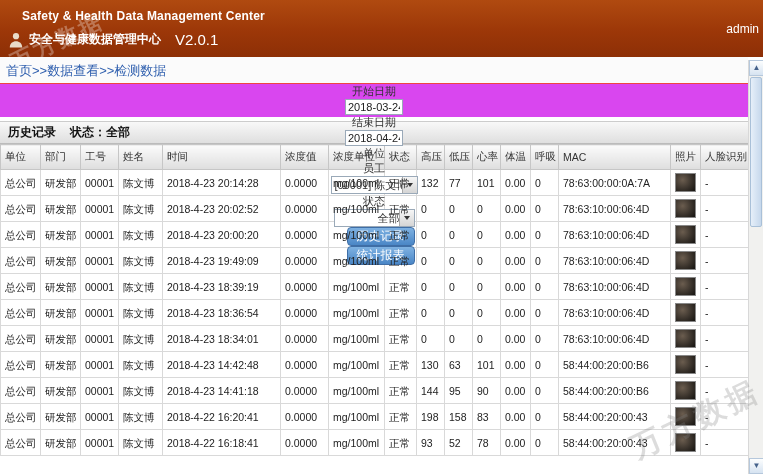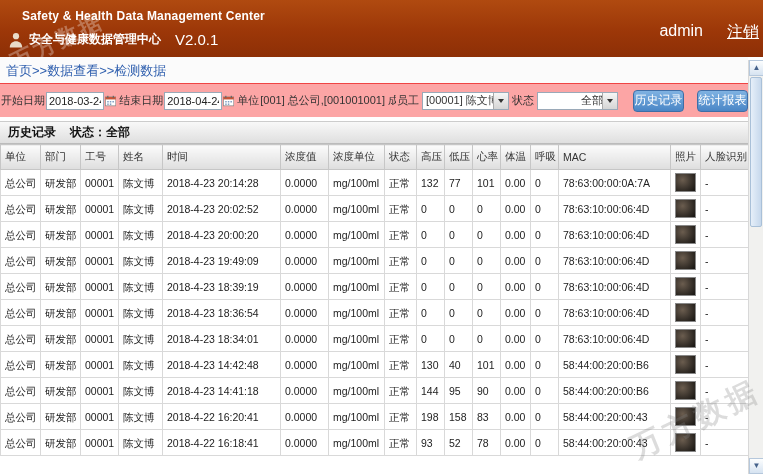--- a/index.html
+++ b/index.html
@@ -8,39 +8,39 @@
   .app { position:relative; width:763px; height:474px; overflow:hidden; background:#fff; }
 
   
   .topbar { position:relative; height:57px;
             background:linear-gradient(180deg,#b04a10 0%,#9c3708 55%,#8d2f06 100%); color:#fff; }
   .title-en { position:absolute; left:22px; top:9px; font-size:12px; font-weight:bold; letter-spacing:.2px; }
   .title-zh-row { position:absolute; left:9px; top:31px; display:flex; align-items:center; gap:6px; }
   .logo-icon { width:14px; height:16px; display:block; }
   .title-zh { font-size:12px; font-weight:bold; }
   .version { font-size:15px; margin-left:8px; }
-  .topbar-right { position:absolute; right:4px; top:22px; font-size:16px; display:flex; gap:24px; }
+  .topbar-right { position:absolute; right:4px; top:22px; font-size:12px; display:flex; gap:24px;flex-direction:column; }
   .logout { cursor:pointer;text-decoration:underline; }
 
   
   .watermark { position:absolute; pointer-events:none; z-index:20; font-weight:bold; white-space:nowrap; }
   .wm-top { left:6px; top:50px; font-size:22px; letter-spacing:3px;
             color:rgba(255,255,255,0.30); transform:rotate(-26deg); transform-origin:left top; }
   .wm-bottom { right:-18px; bottom:34px; font-size:30px; letter-spacing:5px;
                color:rgba(130,130,130,0.28); transform:rotate(-26deg); }
 
   
   .content { position:absolute; left:0; top:57px; width:748px; height:417px; background:#fff; }
 
   .breadcrumb { height:27px; line-height:27px; padding-left:6px; font-size:13px;
                 color:#2f5fae; background:#fbfbfb; border-bottom:1px solid #ef4444; cursor:pointer; }
 
   
   .filterbar { display:flex; align-items:center; height:33px; padding:0 0; font-size:11px;
-               color:#333; background:#fca5a5; white-space:nowrap; }
+               color:#333; background:#d946ef; white-space:nowrap;flex-direction:column; }
   .flabel { margin:0 1px; }
   .date-input { width:58px; height:18px; border:1px solid #9aa9b8; font-size:11px; padding:1px 2px;
                 font-family:"Liberation Sans","DejaVu Sans",sans-serif; color:#222; }
   .cal-icon { width:15px; height:14px; margin:0 2px 0 1px; cursor:pointer; display:inline-block; }
   .unit-text { max-width:165px; overflow:hidden; text-overflow:clip; cursor:pointer; }
   .select { border:1px solid #9aa9b8; background:#fff; height:18px; display:flex; align-items:center;
             margin:0 2px; cursor:pointer; }
   .select .val { padding:0 3px; overflow:hidden; white-space:nowrap; }
   .select .arrow-box { width:15px; height:16px; background:linear-gradient(#f6f6f6,#d5d5d5);
             border-left:1px solid #aaa; display:flex; align-items:center; justify-content:center; }
@@ -343,21 +343,21 @@
           <tr>
             <td>总公司</td>
             <td>研发部</td>
             <td>00001</td>
             <td>陈文博</td>
             <td>2018-4-23 14:42:48</td>
             <td>0.0000</td>
             <td>mg/100ml</td>
             <td>正常</td>
             <td>130</td>
-            <td>40</td>
+            <td>63</td>
             <td>101</td>
             <td>0.00</td>
             <td>0</td>
             <td>58:44:00:20:00:B6</td>
             <td>
               <div class="photo-thumb"></div>
             </td>
             <td>-</td>
           </tr>
           <tr>

